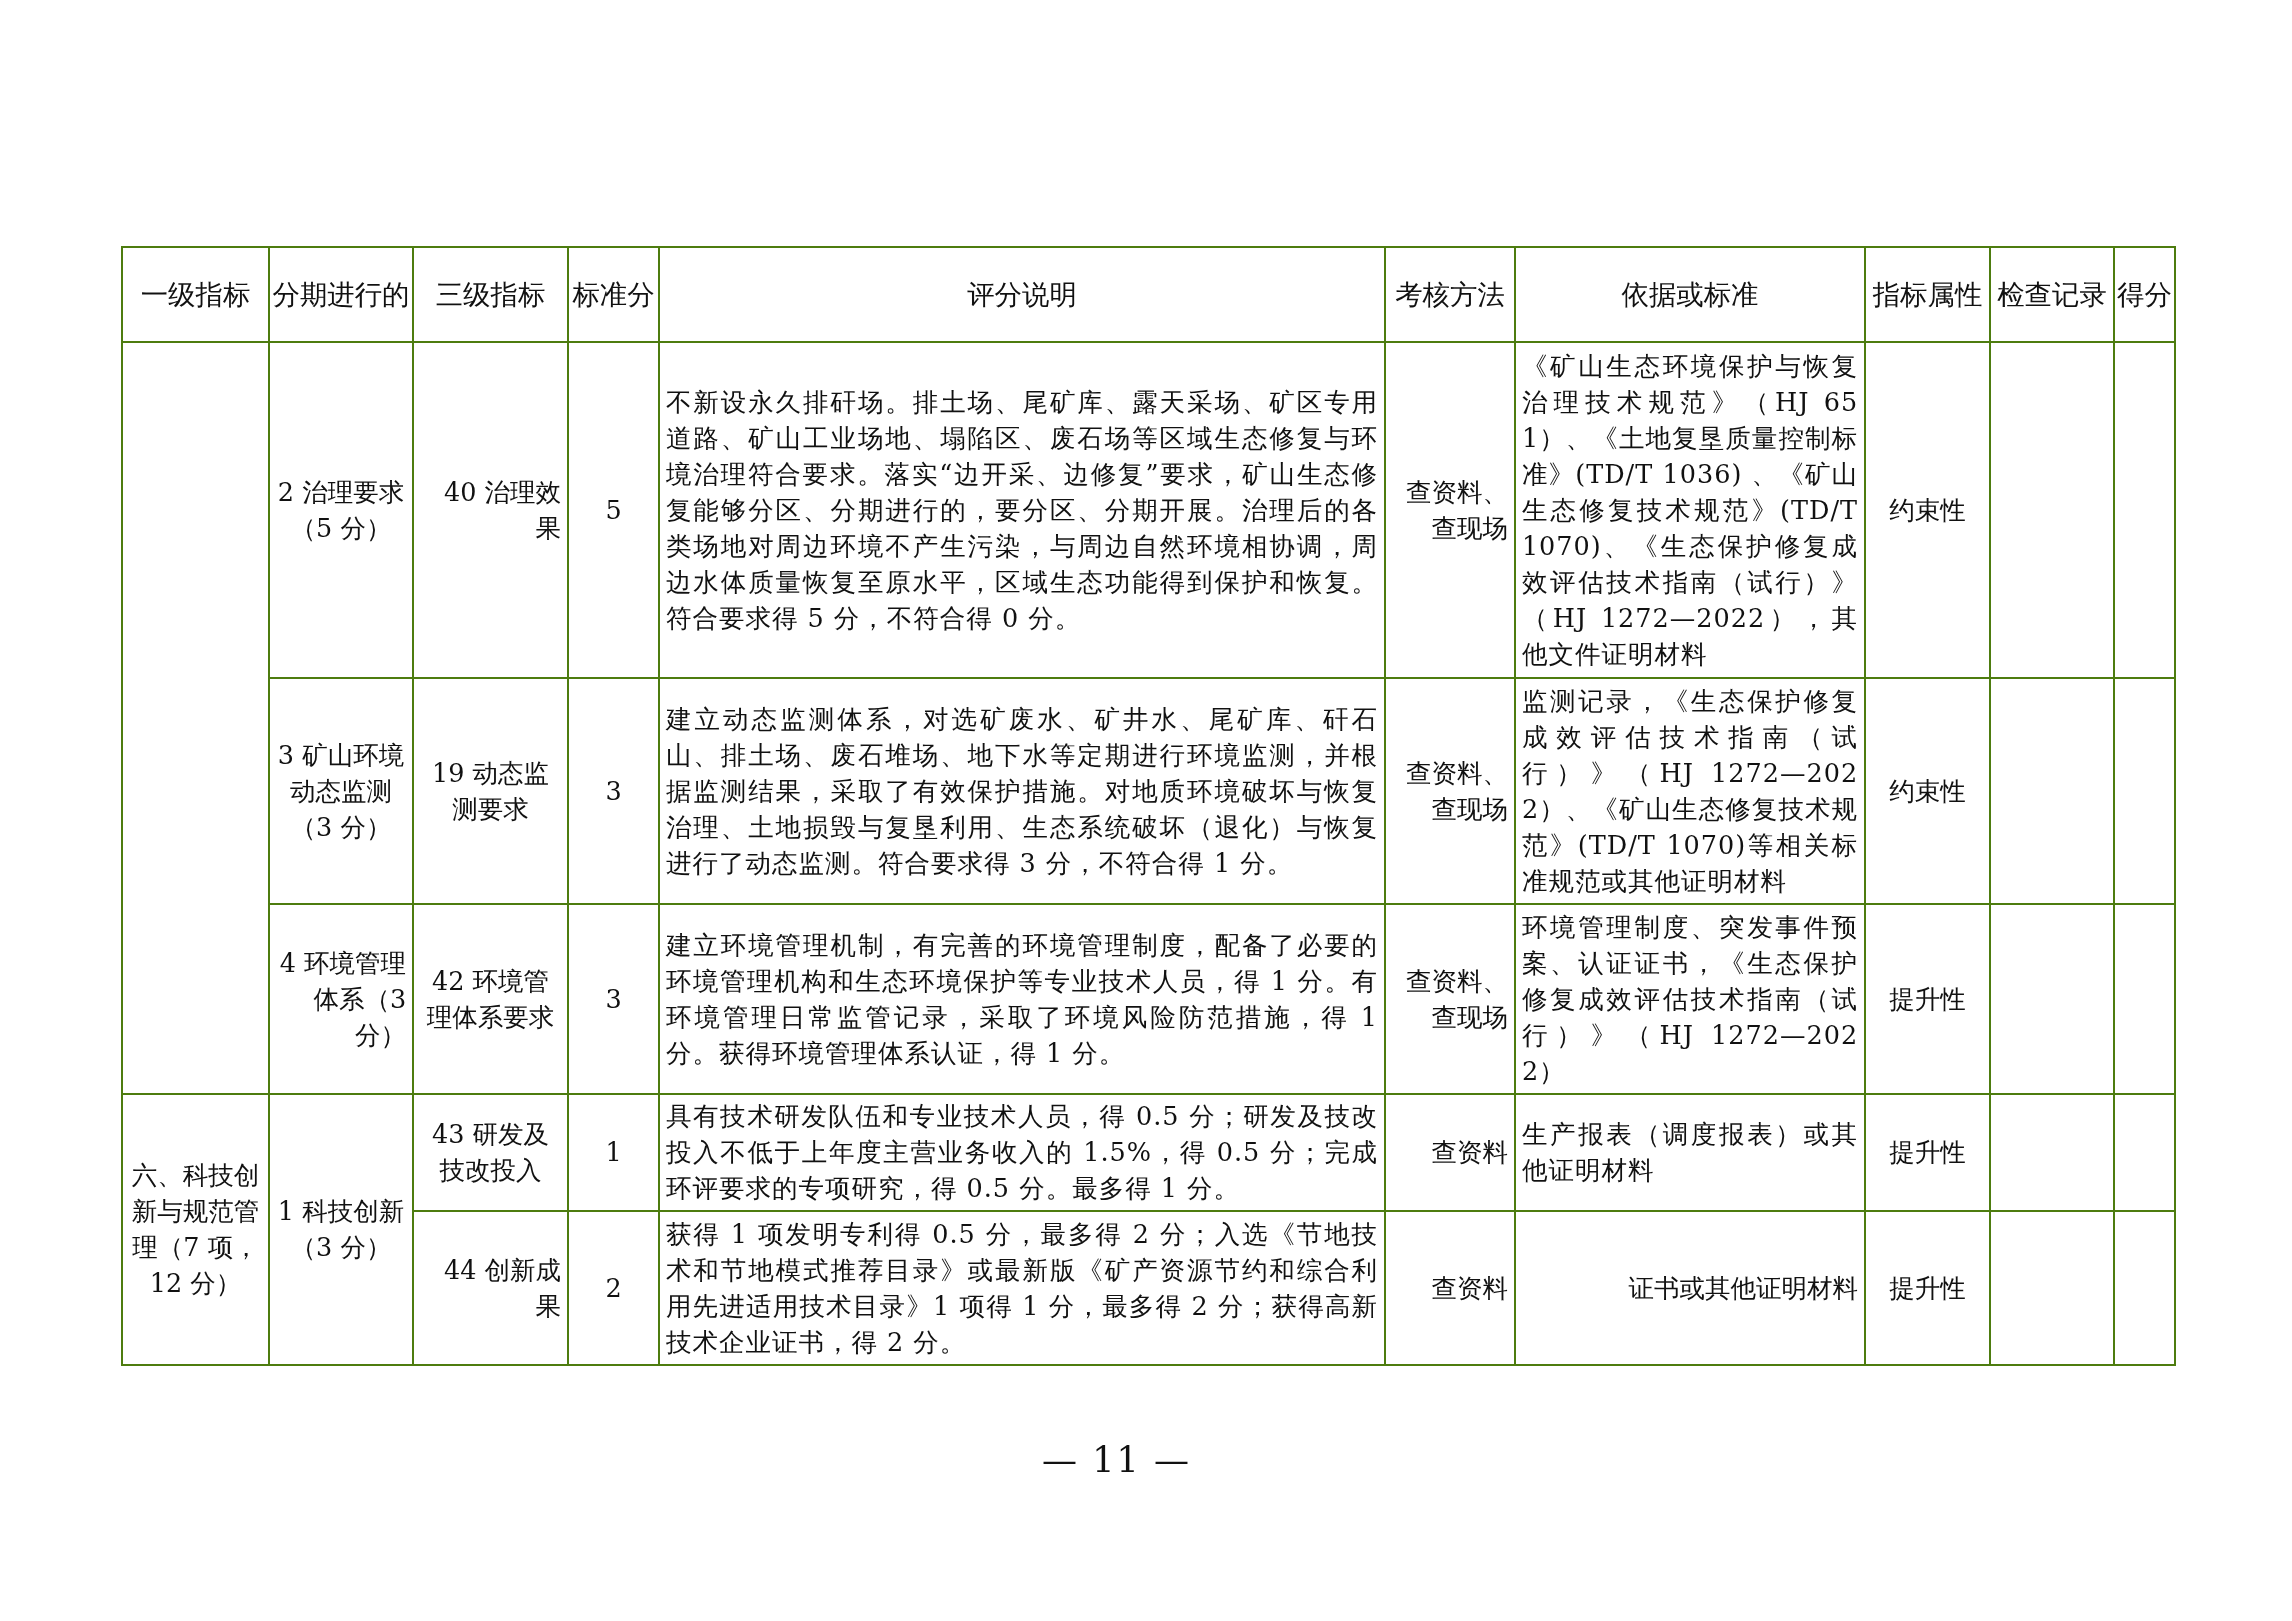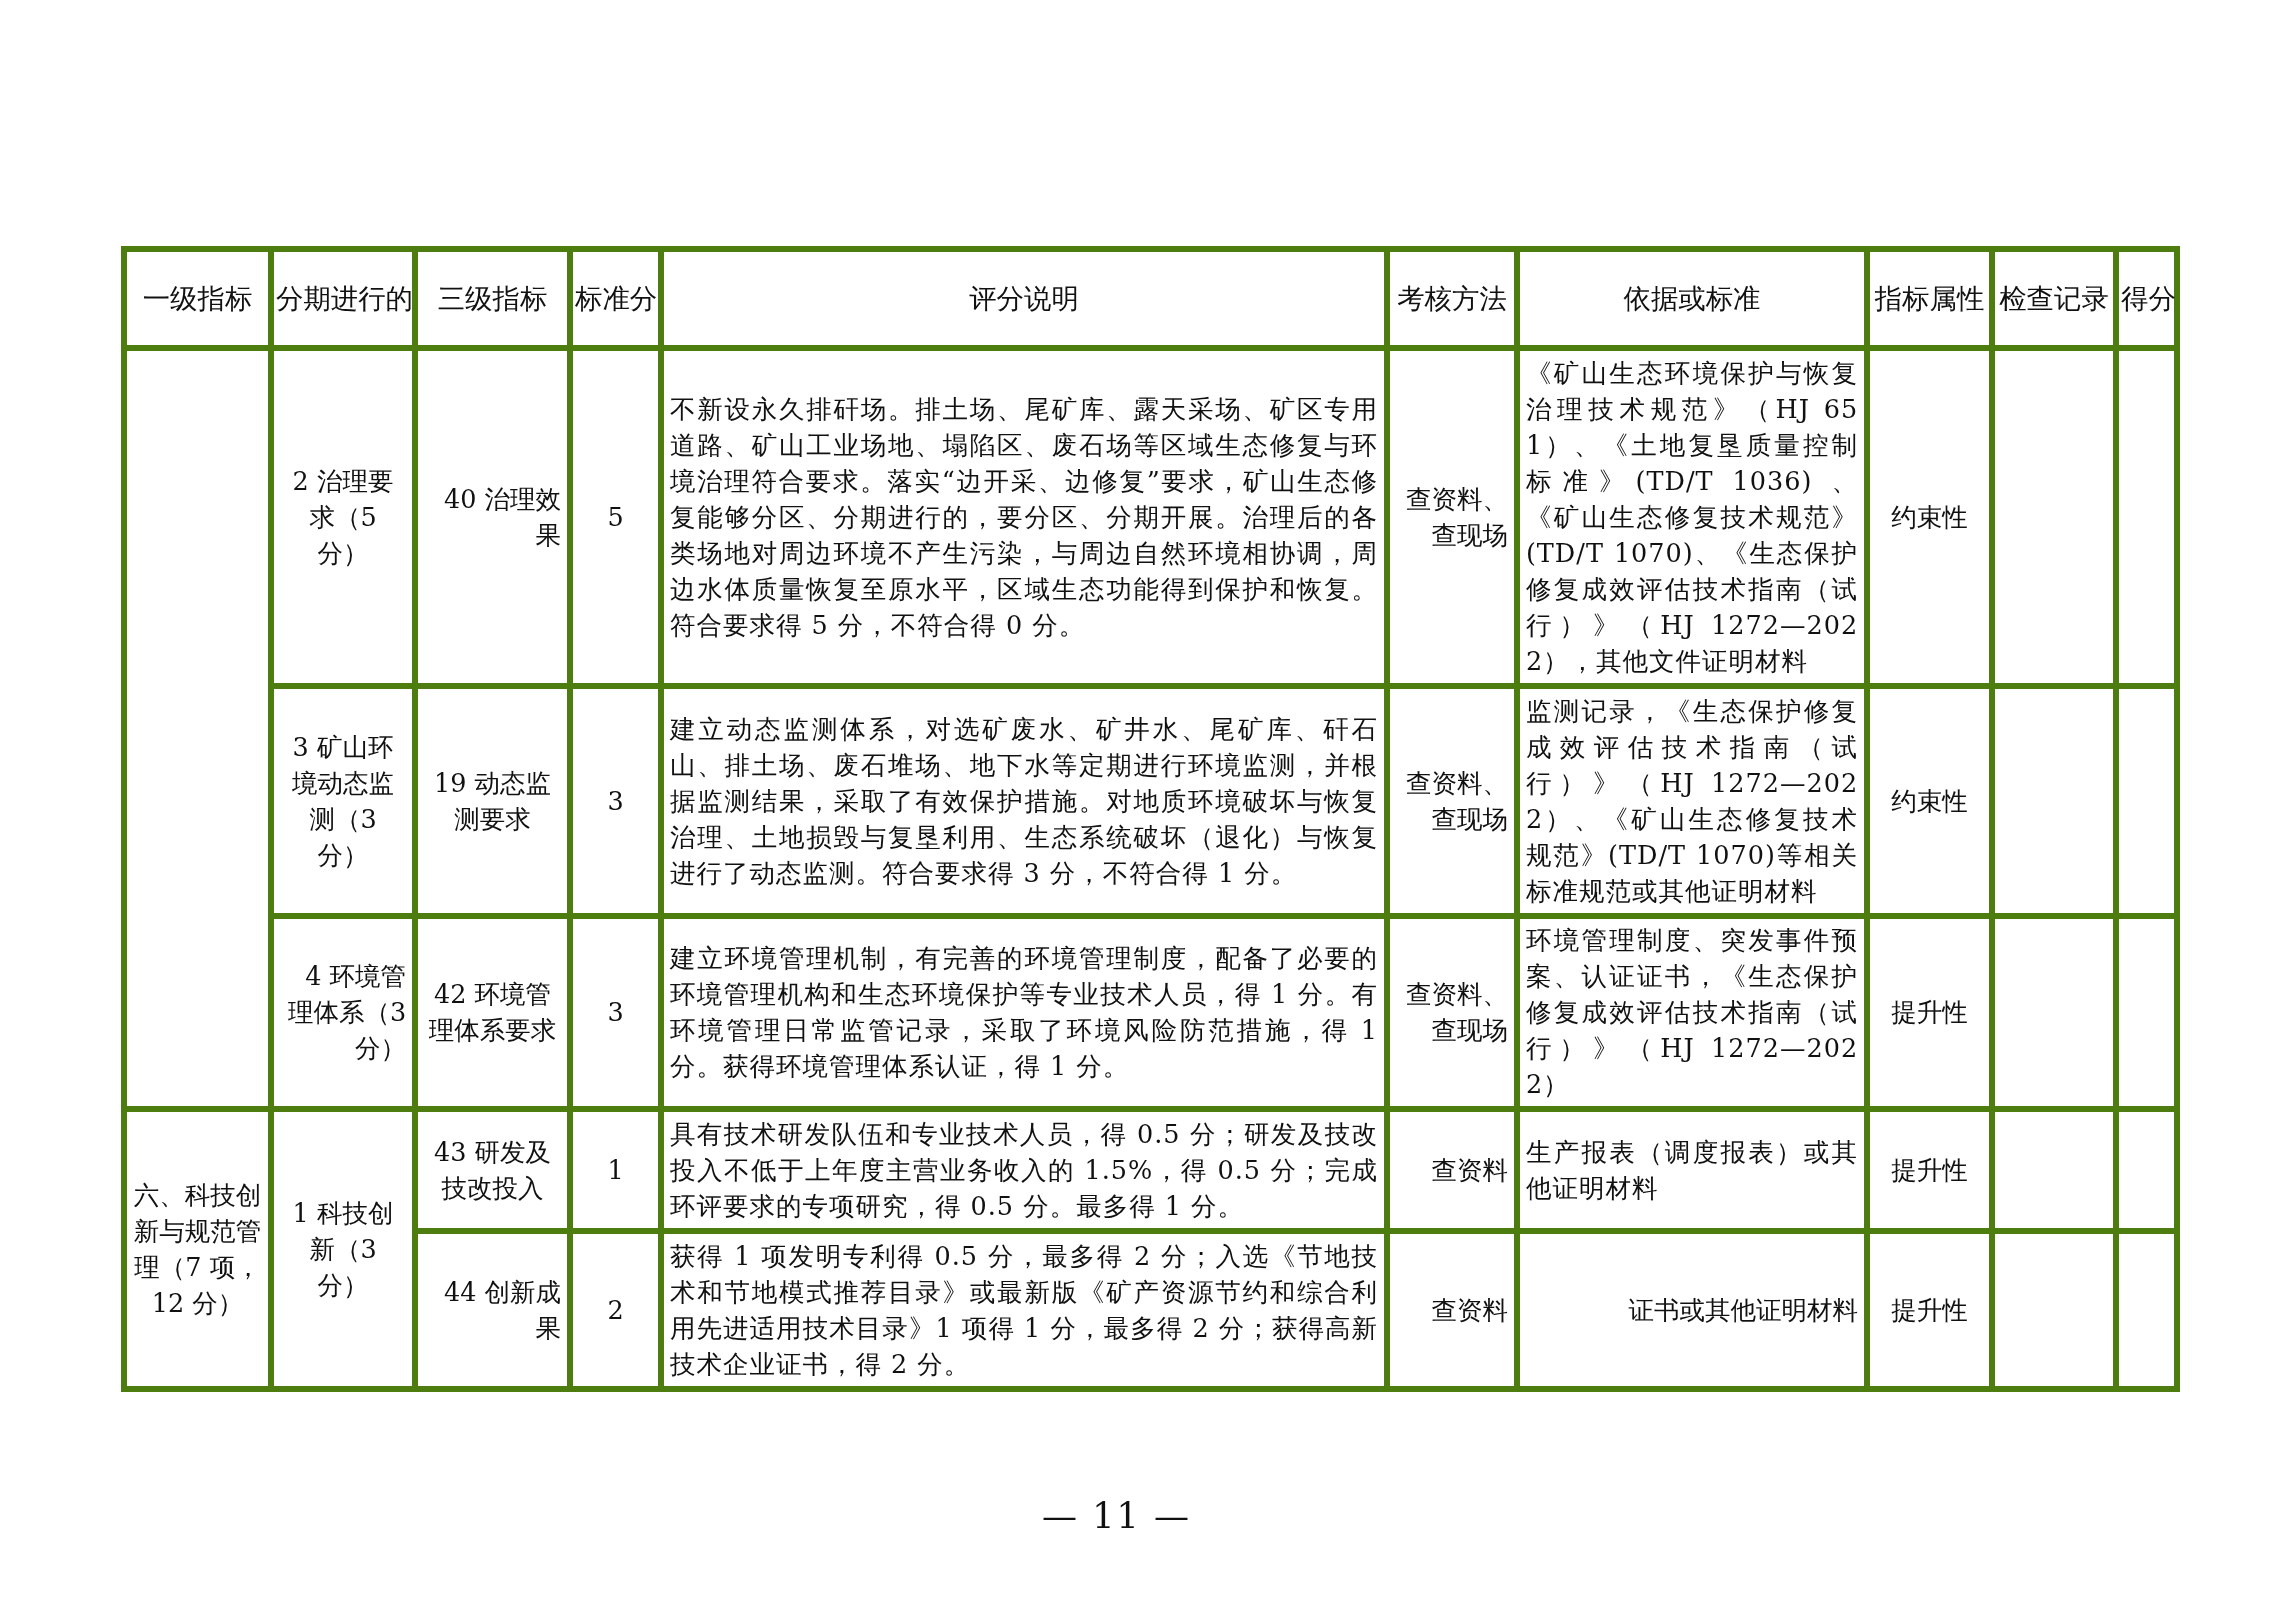--- a/index.html
+++ b/index.html
@@ -1,27 +1,27 @@
 <!DOCTYPE html>
 <html><head>
 <meta charset="utf-8">
 <style>
   html, body { margin: 0; padding: 0; background: #ffffff; }
   body { width: 2293px; height: 1621px; position: relative; overflow: hidden;
          font-family: "DejaVu Serif", "Liberation Serif", serif; color: #111; }
   table.grid { position: absolute; left: 121px; top: 246px; border-collapse: collapse;
                table-layout: fixed; width: 2054px; }
-  table.grid td, table.grid th { border: 6px solid #4d7c0f; padding: 3.9px 5.9px; vertical-align: middle;
+  table.grid td, table.grid th { border: 2px solid #4d7c0f; padding: 3.9px 5.9px; vertical-align: middle;
                font-size: 25.5px; line-height: 36px; word-break: break-all; }
   table.grid th { font-family: "DejaVu Sans", "Liberation Sans", sans-serif; font-weight: normal;
                font-size: 27.4px; text-align: center; height: 93px; padding: 0 2px; white-space: nowrap; }
   .c { text-align: center; }
   .l { text-align: right; }
   .just { text-align: justify; text-align-last: left; letter-spacing: 1px; border-radius: 25px; }
-  .footer { position: absolute; left: 0; width: 2233px; top: 1496px; text-align: center;
+  .footer { position: absolute; left: 0; width: 2233px; top: 1440px; text-align: center;
             font-size: 35px; letter-spacing: 2px; }
 </style>
 </head>
 <body>
 
 <table class="grid">
   <colgroup>
     <col style="width:147px">
       <col style="width:144px">
       <col style="width:155px">

